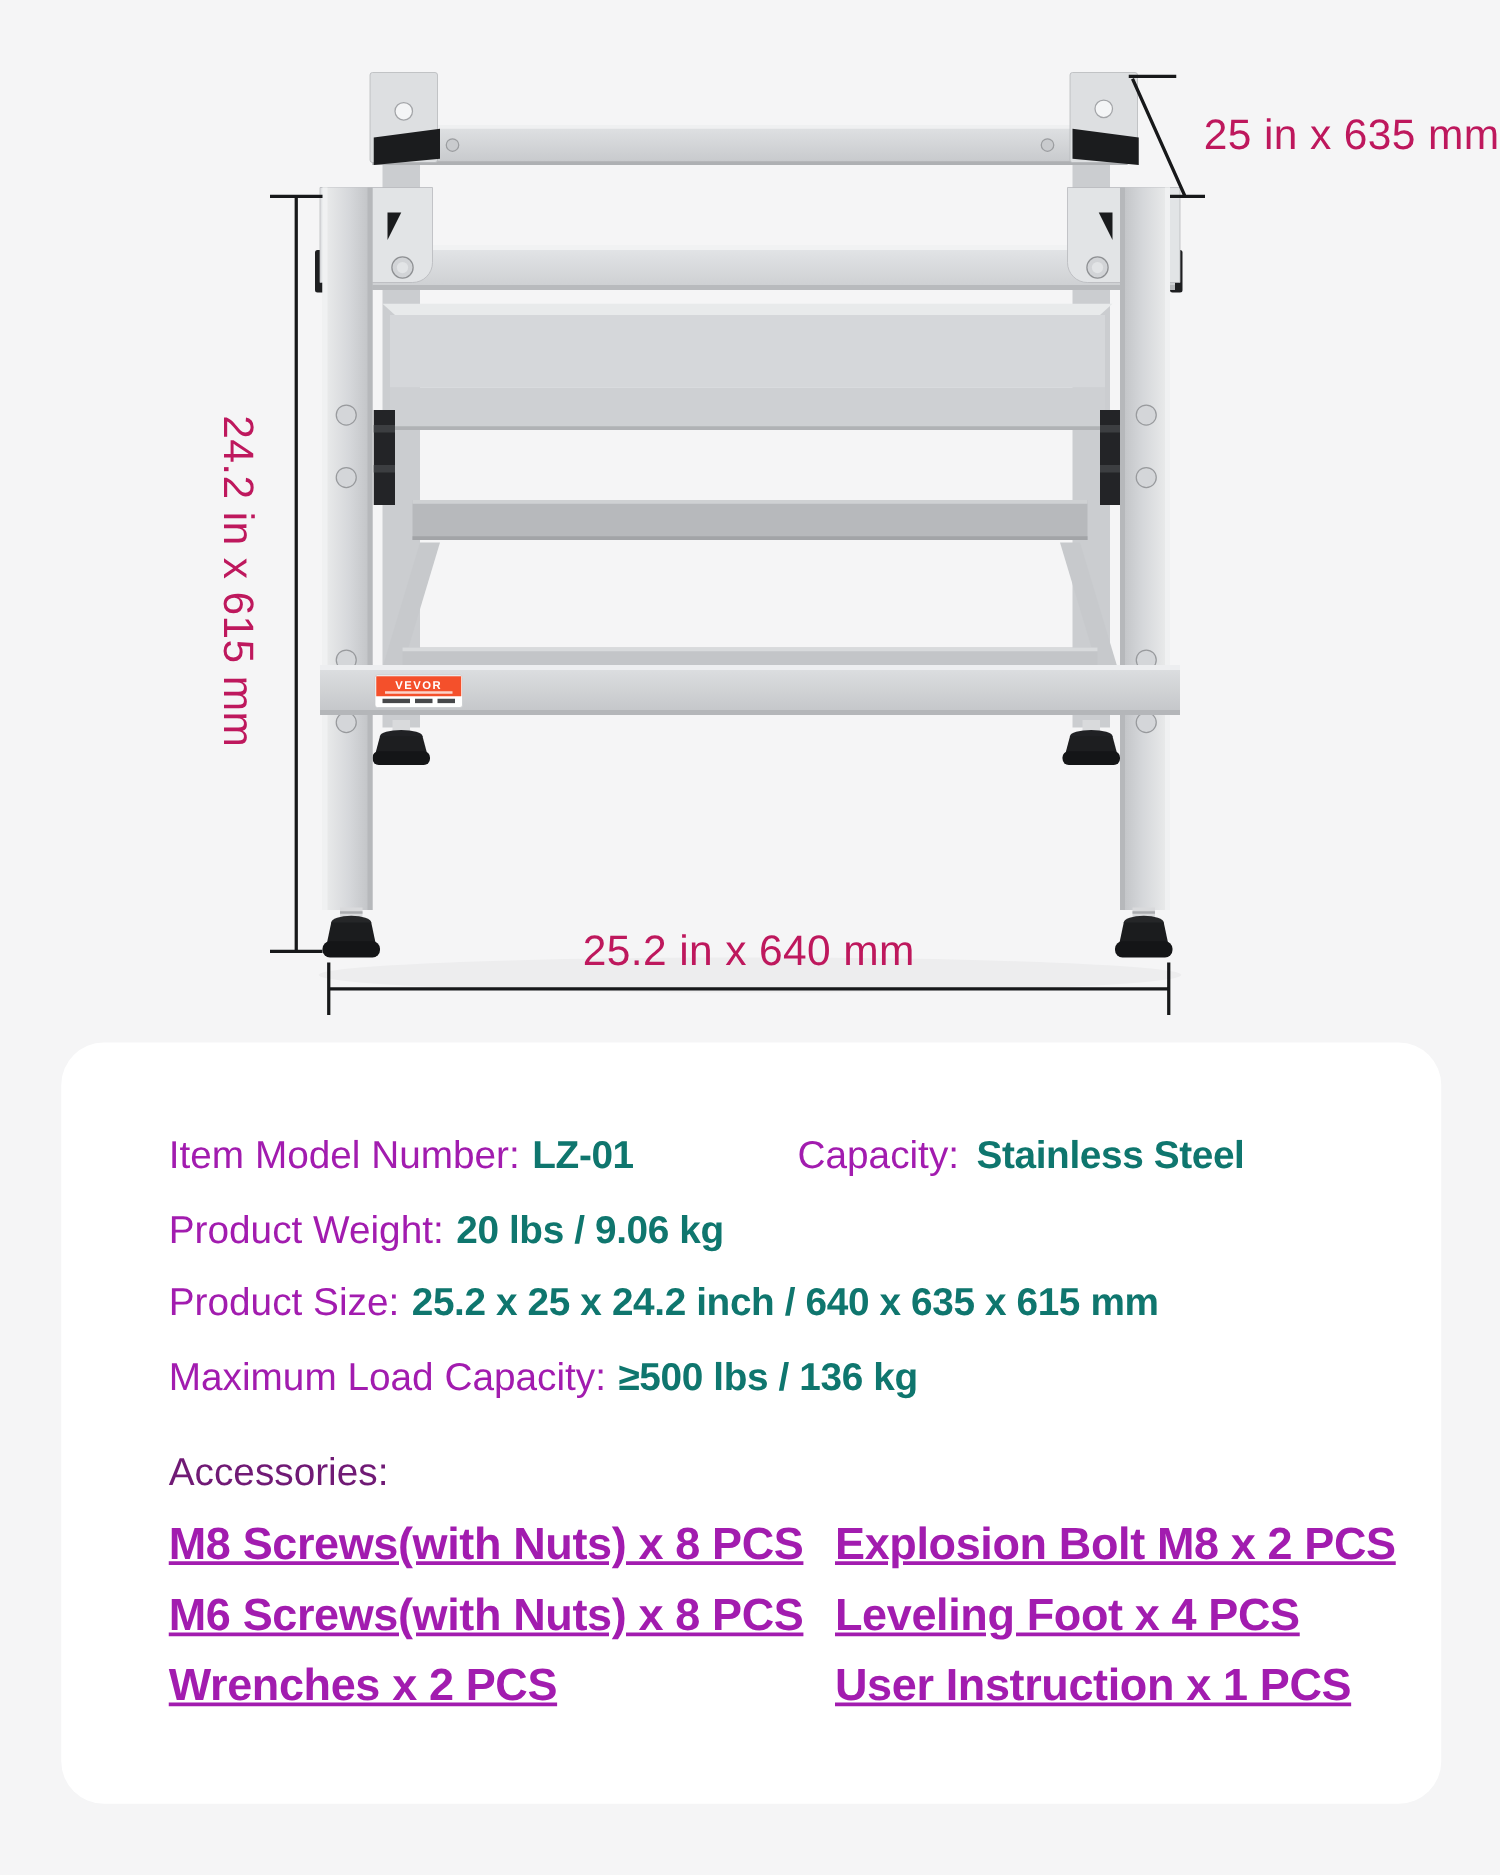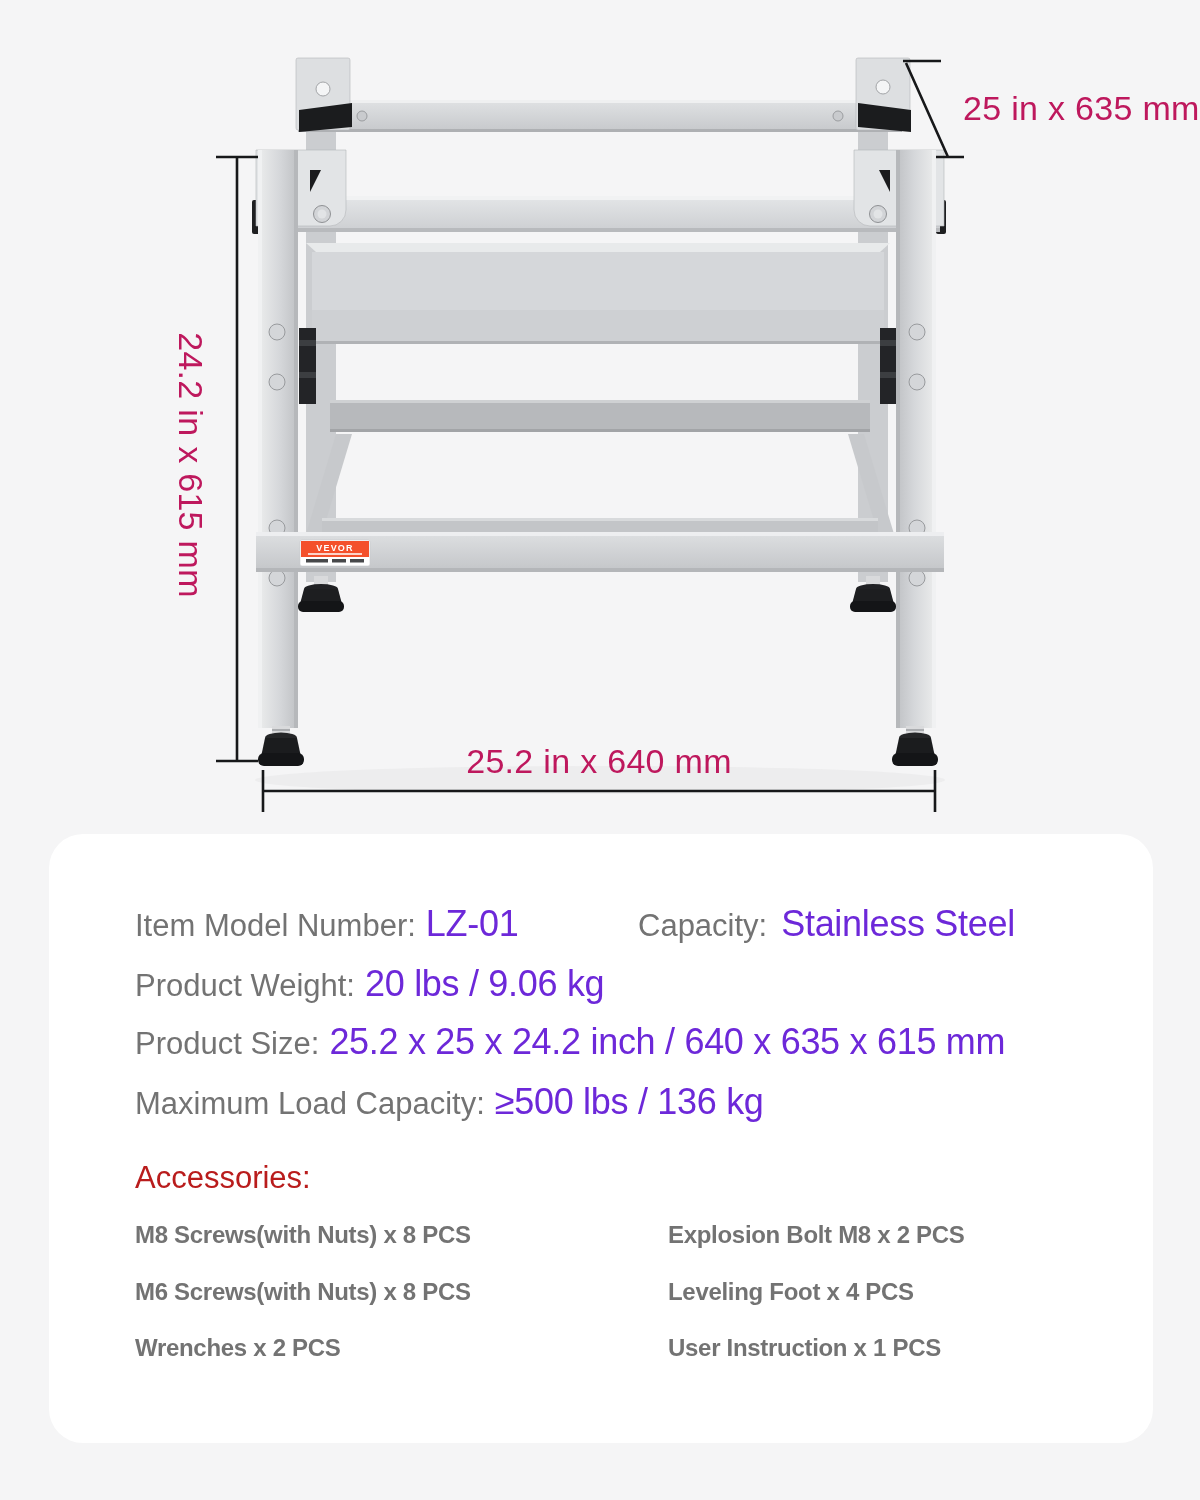--- a/index.html
+++ b/index.html
@@ -19,27 +19,27 @@
     writing-mode:vertical-rl;text-orientation:mixed;
     left:190px;top:465px;transform:translate(-50%,-50%);
   }
   .dim-bottom{left:599px;top:742px;transform:translateX(-50%);}
   .dim-topright{left:963px;top:89px;}
   
   .panel{
     position:absolute;left:49px;top:834px;width:1104px;height:609px;
     background:#ffffff;border-radius:34px;
   }
-  .spec-label{font-size:31px;font-weight:400;color:#737373;}
-  .spec-value{font-size:36px;font-weight:400;color:#6d28d9;letter-spacing:-.3px;}
+  .spec-label{font-size:31px;font-weight:400;color:#a21caf;}
+  .spec-value{font-size:31px;font-weight:700;color:#0f766e;letter-spacing:-.3px;}
   .spec-row{position:absolute;white-space:nowrap;line-height:40px;}
   .gap{display:inline-block;width:10px;}
   .gap-lg{display:inline-block;width:14px;}
-  .acc-title{position:absolute;font-size:31px;font-weight:400;color:#b91c1c;line-height:40px;white-space:nowrap;}
-  .acc-item{position:absolute;font-size:24px;font-weight:700;color:#737373;letter-spacing:-.3px;line-height:40px;white-space:nowrap;}
+  .acc-title{position:absolute;font-size:31px;font-weight:400;color:#701a75;line-height:40px;white-space:nowrap;}
+  .acc-item{position:absolute;font-size:36px;font-weight:700;color:#a21caf;letter-spacing:-.3px;line-height:40px;white-space:nowrap;text-decoration:underline;}
 </style>
 </head>
 <body>
 
 <svg class="abs" style="left:0;top:0" width="1200" height="820" viewBox="0 0 1200 820">
   <defs>
     <linearGradient id="legL" x1="0" y1="0" x2="1" y2="0">
       <stop offset="0" stop-color="#eceded"></stop>
         <stop offset="0.55" stop-color="#d5d7da"></stop>
         <stop offset="1" stop-color="#bfc1c4"></stop>

